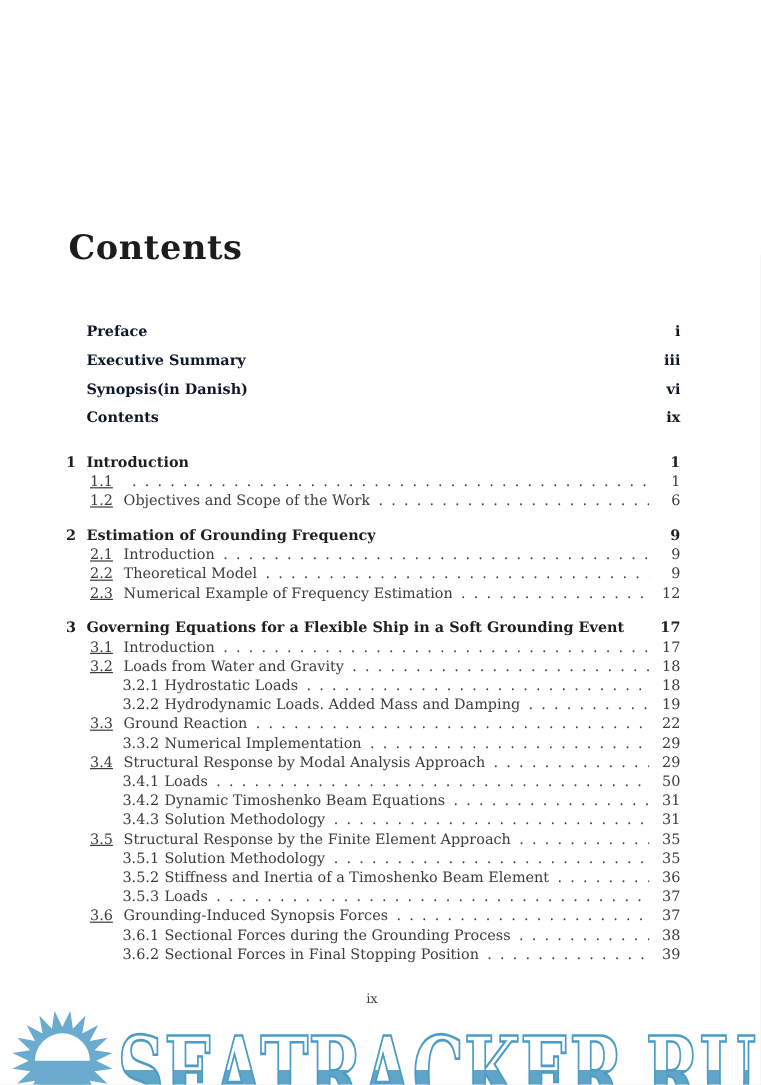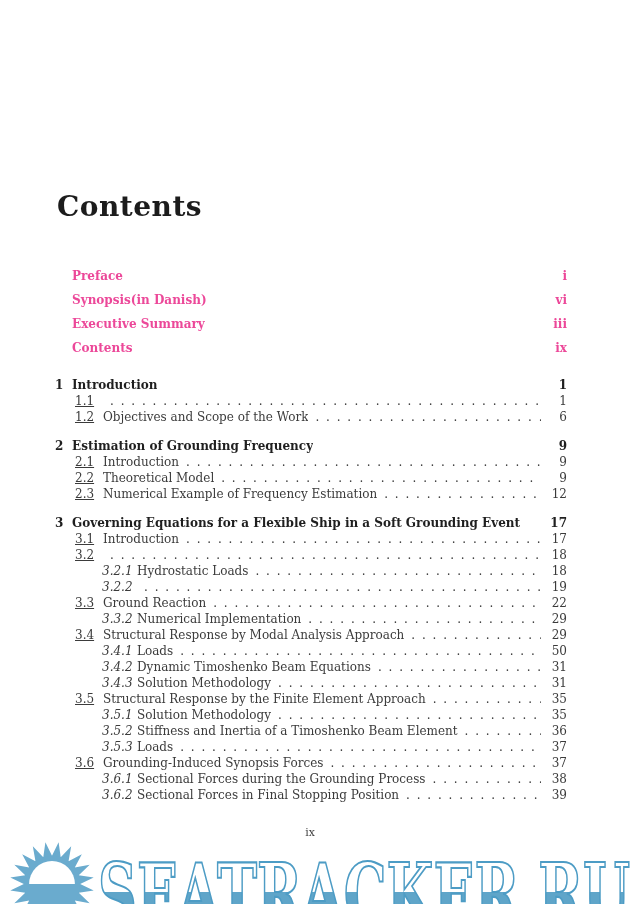--- a/index.html
+++ b/index.html
@@ -15,26 +15,26 @@
   .doc-title{
     position:absolute;left:57px;top:190px;margin:0;
     font-size:28px;font-weight:bold;color:#1c1c1c;
     letter-spacing:0.5px;
   }
   .toc{
     position:absolute;left:55px;top:268px;width:512px;
     font-size:12px;line-height:16px;
   }
   .row{display:flex;align-items:baseline;height:16px;}
-  .row.front{height:24px;font-weight:bold;color:#ec4899;}
+  .row.front{height:24px;font-weight:bold;color:#0f172a;}
   .row.chapter{margin-top:13px;font-weight:bold;color:#1f1f1f;}
   .num{flex:0 0 auto;white-space:nowrap;}
   .front .num,.chapter .num{width:17px;}
   .section .num{margin-left:20px;width:28px;text-decoration:underline;}
-  .subsection .num{margin-left:47px;width:35px;font-style:italic;}
+  .subsection .num{margin-left:47px;width:35px;}
   .label{flex:0 1 auto;white-space:nowrap;overflow:hidden;}
   .leader{
     flex:1 1 0;overflow:hidden;white-space:nowrap;
     margin:0 4px 0 7px;letter-spacing:1.5px;color:#3c3c3c;
   }
   .leader::after{content:". . . . . . . . . . . . . . . . . . . . . . . . . . . . . . . . . . . . . . . . . . . . . . . . . . . . . . . . . . . .";}
   .leader.hidden{visibility:hidden;}
   .pg{flex:0 0 auto;min-width:22px;text-align:right;white-space:nowrap;}
   .page-footer{
     position:absolute;left:0;top:826px;width:620px;
@@ -56,29 +56,29 @@
 
   <div class="toc">
       <div class="row front">
         <span class="num"></span>
         <span class="label">Preface</span>
         <span class="leader hidden"></span>
         <span class="pg">i</span>
       </div>
       <div class="row front">
         <span class="num"></span>
+        <span class="label">Executive Summary</span>
+        <span class="leader hidden"></span>
+        <span class="pg">iii</span>
+      </div>
+      <div class="row front">
+        <span class="num"></span>
         <span class="label">Synopsis(in Danish)</span>
         <span class="leader hidden"></span>
         <span class="pg">vi</span>
-      </div>
-      <div class="row front">
-        <span class="num"></span>
-        <span class="label">Executive Summary</span>
-        <span class="leader hidden"></span>
-        <span class="pg">iii</span>
       </div>
       <div class="row front">
         <span class="num"></span>
         <span class="label">Contents</span>
         <span class="leader hidden"></span>
         <span class="pg">ix</span>
       </div>
       <div class="row chapter">
         <span class="num">1</span>
         <span class="label">Introduction</span>
@@ -127,31 +127,33 @@
         <span class="pg">17</span>
       </div>
       <div class="row section">
         <span class="num">3.1</span>
         <span class="label">Introduction</span>
         <span class="leader"></span>
         <span class="pg">17</span>
       </div>
       <div class="row section">
         <span class="num">3.2</span>
+        <span class="label">Loads from Water and Gravity</span>
         <span class="leader"></span>
         <span class="pg">18</span>
       </div>
       <div class="row subsection">
         <span class="num">3.2.1</span>
         <span class="label">Hydrostatic Loads</span>
         <span class="leader"></span>
         <span class="pg">18</span>
       </div>
       <div class="row subsection">
         <span class="num">3.2.2</span>
+        <span class="label">Hydrodynamic Loads. Added Mass and Damping</span>
         <span class="leader"></span>
         <span class="pg">19</span>
       </div>
       <div class="row section">
         <span class="num">3.3</span>
         <span class="label">Ground Reaction</span>
         <span class="leader"></span>
         <span class="pg">22</span>
       </div>
       <div class="row subsection">

